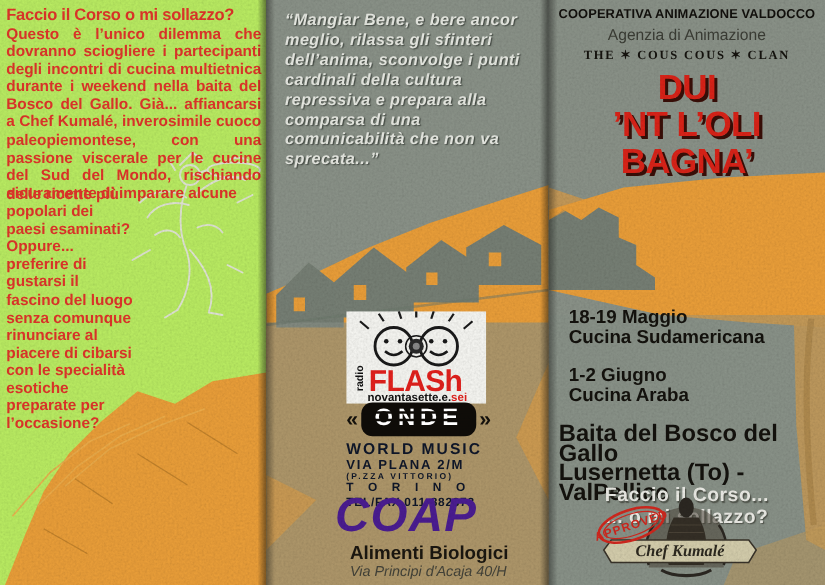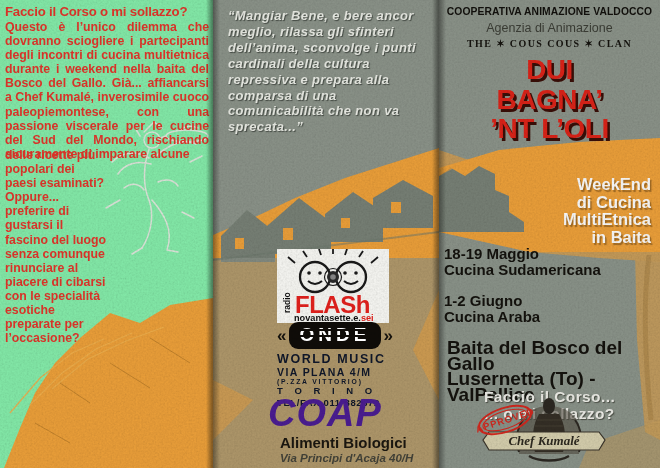--- a/index.html
+++ b/index.html
@@ -1,21 +1,21 @@
 <!DOCTYPE html>
 <html><head>
 <meta charset="utf-8">
 <style>
   html,body{margin:0;padding:0;background:#555;}
   .poster{position:relative;width:660px;height:468px;overflow:hidden;
     font-family:"Liberation Sans",sans-serif;background:#8d958b;}
   .panel{position:absolute;top:0;height:468px;}
 
   
-  .panel-left{left:0;width:213px;background:#86efac;}
+  .panel-left{left:0;width:213px;background:#bef264;}
   .left-heading{position:absolute;top:4px;left:5px;right:4px;margin:0;
     color:#e6362b;font-size:13.2px;font-weight:bold;letter-spacing:-.2px;}
   .left-body-top{position:absolute;top:20px;left:5px;width:204px;margin:0;
     color:#e6362b;font-size:12.3px;line-height:14.1px;font-weight:bold;text-align:justify;}
   .left-body-narrow{position:absolute;top:148px;left:5px;width:102px;margin:0;
     color:#e6362b;font-size:12.3px;line-height:14.1px;font-weight:bold;}
   .chef-sketch{position:absolute;left:94px;top:92px;width:119px;height:172px;}
   .mountain-left{position:absolute;left:0;bottom:0;width:213px;height:175px;}
 
   
@@ -39,39 +39,39 @@
   .onde-addr{padding-left:12px;color:#0f172a;font-weight:bold;}
   .onde-l1{font-size:12.5px;letter-spacing:1.6px;margin-top:3px;}
   .onde-l2{font-size:10.5px;letter-spacing:1.4px;}
   .onde-l3{font-size:6.8px;letter-spacing:1.8px;}
   .onde-l4{font-size:9.5px;letter-spacing:4.5px;}
   .onde-l5{font-size:9.5px;letter-spacing:.6px;margin-top:1px;}
   .coap-logo{position:absolute;left:55px;top:394px;width:170px;}
   .coap-name{font-size:38px;line-height:38px;font-weight:bold;font-style:italic;
     letter-spacing:1px;color:#4c1d95;}
   .coap-l1{margin:2px 0 0 12px;font-size:15px;font-weight:bold;color:#1b1710;}
-  .coap-l2{margin:1px 0 0 12px;font-size:11.5px;font-weight:bold;font-style:italic;color:#45443a;}
+  .coap-l2{margin:1px 0 0 12px;font-size:11.5px;font-weight:normal;font-style:italic;color:#45443a;}
 
   
   .panel-right{left:439px;width:221px;background:#8d958b;}
   .right-landscape{position:absolute;left:0;top:0;width:221px;height:468px;}
   .org{position:absolute;top:6px;left:0;width:221px;text-align:center;
     font-size:10.3px;font-weight:bold;letter-spacing:.1px;color:#12100c;}
   .agency{position:absolute;top:21px;left:0;width:221px;text-align:center;
     font-size:12.5px;color:#3c3e36;}
   .clan{position:absolute;top:38px;left:0;width:221px;text-align:center;
     font-family:"Liberation Serif",serif;font-size:10px;font-weight:bold;
     letter-spacing:1.4px;color:#15130e;}
   .big-title{position:absolute;top:55px;left:0;width:221px;text-align:center;
     font-size:28px;line-height:29.5px;font-weight:bold;letter-spacing:-.5px;
     color:#df2318;text-shadow:2.5px 2.5px 0 #3a0e07;}
   .subtitle{position:absolute;top:176px;right:9px;text-align:right;
     font-size:16.5px;line-height:17.5px;font-weight:bold;color:#fff;
     text-shadow:1.5px 1.5px 1px rgba(70,45,10,.45);}
-  .events{position:absolute;top:246px;left:5px;color:#14120d;font-weight:bold;
+  .events{position:absolute;top:246px;left:16px;color:#14120d;font-weight:bold;
     font-size:15px;line-height:15.5px;}
   .event{margin-bottom:16px;}
   .location{position:absolute;top:340px;left:8px;color:#14120d;font-weight:bold;
     font-size:19px;line-height:15.5px;}
   .tagline{position:absolute;top:389px;left:0;width:221px;text-align:center;
     color:#f2f2ec;font-size:15.5px;line-height:16.5px;font-weight:bold;letter-spacing:.4px;
     text-shadow:1px 1px 1px rgba(45,45,35,.65);}
   .engraving{position:absolute;left:20px;top:394px;width:170px;height:74px;}
 
   
@@ -170,21 +170,21 @@
         <span class="onde-box">
           <span class="onde-name">ONDE</span>
           <i class="w1"></i>
           <i class="w2"></i>
           <i class="w3"></i>
         </span>
         <span class="onde-quote">»</span>
       </div>
       <div class="onde-addr">
         <div class="onde-l1">WORLD MUSIC</div>
-        <div class="onde-l2">VIA PLANA 4/M</div>
+        <div class="onde-l2">VIA PLANA 2/M</div>
         <div class="onde-l3">(P.ZZA VITTORIO)</div>
         <div class="onde-l4">T O R I N O</div>
         <div class="onde-l5">TEL/FAX 011•882372</div>
       </div>
     </div>
 
     <div class="coap-logo">
       <div class="coap-name">COAP</div>
       <div class="coap-l1">Alimenti Biologici</div>
       <div class="coap-l2">Via Principi d'Acaja 40/H</div>
@@ -205,30 +205,24 @@
       <rect x="0" y="252" width="221" height="216" fill="#8d958b" opacity=".4"></rect>
       <polygon points="0,150 30,160 0,176" fill="#f0a23a" opacity=".6"></polygon>
     </svg>
 
     <div class="org">COOPERATIVA ANIMAZIONE VALDOCCO</div>
     <div class="agency">Agenzia di Animazione</div>
     <div class="clan">THE ✶ COUS COUS ✶ CLAN</div>
 
     <div class="big-title">
       <div>DUI</div>
+      <div>’NT L’OLI</div>
       <div>BAGNA’</div>
-      <div>’NT L’OLI</div>
-    </div>
-
-    <div class="subtitle">
-      <div>WeekEnd</div>
-      <div>di Cucina</div>
-      <div>MultiEtnica</div>
-      <div>in Baita</div>
-    </div>
+    </div>
+
 
     <div class="events">
       <div class="event">
         <div>18-19 Maggio</div>
         <div>Cucina Sudamericana</div>
       </div>
       <div class="event">
         <div>1-2 Giugno</div>
         <div>Cucina Araba</div>
       </div>

